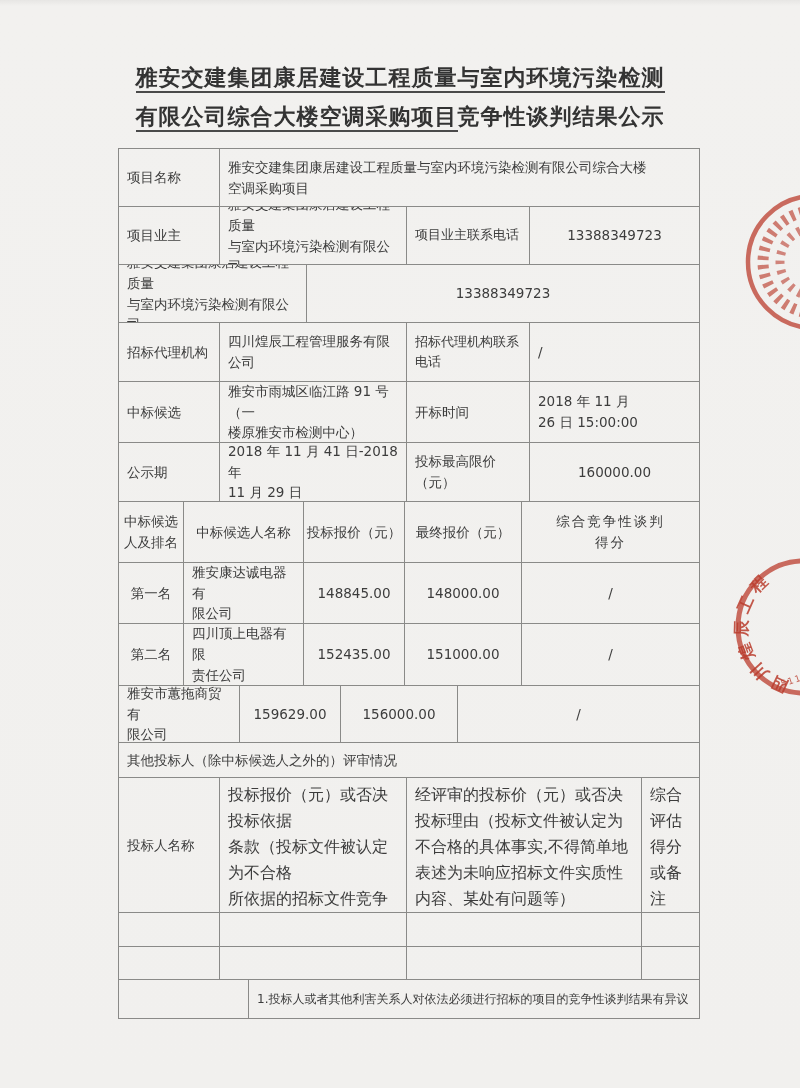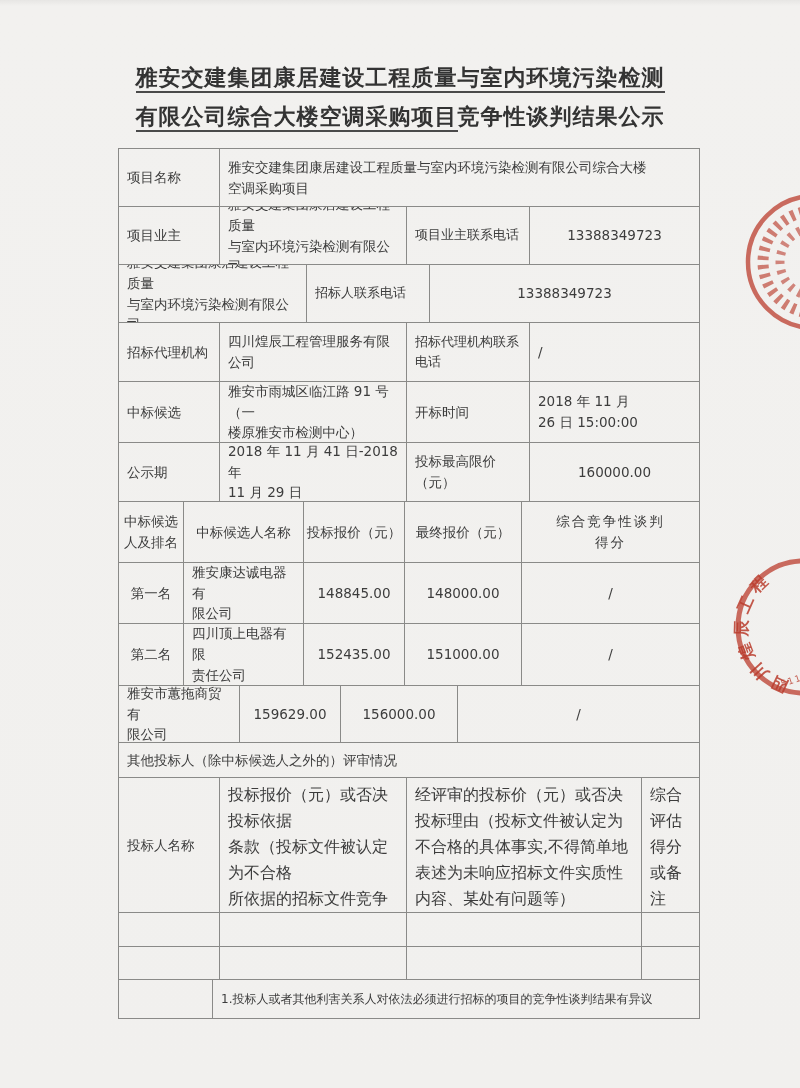--- a/index.html
+++ b/index.html
@@ -25,21 +25,21 @@
   .cell{border-left:1px solid #8a8a88;box-sizing:border-box;
     display:flex;align-items:center;padding:3px 8px;
     font-size:13.5px;line-height:1.55;overflow:hidden;}
   .cell:first-child{border-left:none;}
   .ctr{justify-content:center;text-align:center;}
   .top{align-items:flex-start;}
   .pre{white-space:pre-line;}
   .grow{flex:1 1 auto;}
   .lh27{line-height:26px;font-size:16px;padding-top:4px;}
   .ls2{letter-spacing:2px;}
-  .small{font-size:12px;}
+  .small{font-size:12px;margin-left:36px;}
   .objlabel{font-size:12.8px;margin-top:32px;}
   
   .seal{position:absolute;mix-blend-mode:multiply;}
   .seal-top{left:734px;top:182px;}
   .seal-bottom{left:724px;top:547px;}
 </style>
 </head>
 <body>
 
 <div class="page">
@@ -61,21 +61,20 @@
       <div class="cell" style="width:100px">项目业主</div>
       <div class="cell pre" style="width:187px">雅安交建集团康居建设工程质量
 与室内环境污染检测有限公司</div>
       <div class="cell" style="width:123px;font-size:13px">项目业主联系电话</div>
       <div class="cell grow ctr">13388349723</div>
     </div>
 
     <div class="row" style="height:58px">
       <div class="cell pre" style="width:187px">雅安交建集团康居建设工程质量
 与室内环境污染检测有限公司</div>
-      <div class="cell" style="width:123px;font-size:13px">招标人联系电话</div>
       <div class="cell grow ctr">13388349723</div>
     </div>
 
     <div class="row" style="height:59px">
       <div class="cell" style="width:100px">招标代理机构</div>
       <div class="cell" style="width:187px">四川煌辰工程管理服务有限公司</div>
       <div class="cell pre" style="width:123px;font-size:13px">招标代理机构联系
 电话</div>
       <div class="cell grow">/</div>
     </div>

